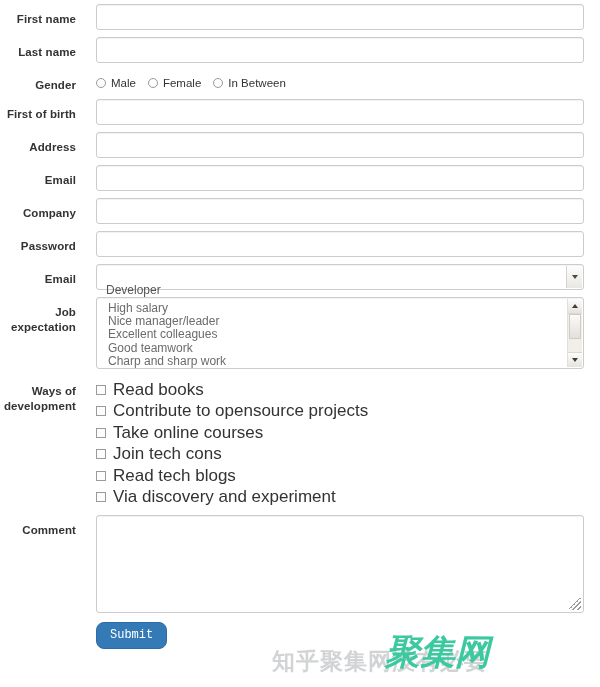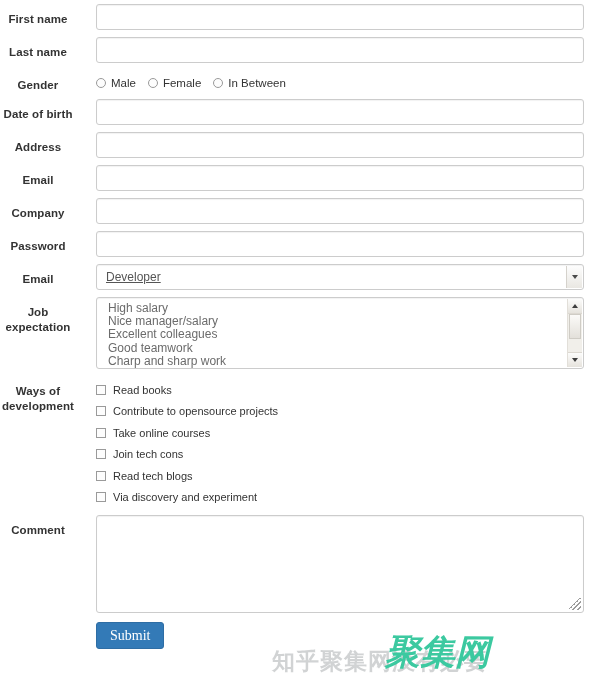--- a/index.html
+++ b/index.html
@@ -26,21 +26,21 @@
 
   .form-row {
     display: flex;
     align-items: flex-start;
     margin-bottom: 7px;
   }
 
   .label-col {
     width: 76px;
     flex: 0 0 76px;
-    text-align: center;
+    text-align: right;
     font-weight: bold;
     font-size: 11.5px;
     color: #333333;
     line-height: 14px;
     padding-top: 8px;
     padding-right: 0;
     box-sizing: border-box;
     letter-spacing: 0.1px;
   }
   .label-col.two-line {
@@ -101,24 +101,23 @@
     height: 26px;
     border: 1px solid #cccccc;
     border-radius: 3px;
     background: #ffffff;
     box-sizing: border-box;
     box-shadow: inset 0 1px 1px rgba(0,0,0,0.055);
   }
   .select-value {
     position: absolute;
     left: 9px;
-    top: 5px;
+    top: 18px;
     font-size: 12px;
     color: #555555;
-    text-decoration: underline;
   }
   .select-btn {
     position: absolute;
     right: 1px;
     top: 1px;
     width: 16px;
     height: 22px;
     background: linear-gradient(#fdfdfd, #e9e7e2);
     border-left: 1px solid #d5d2cc;
     display: flex;
@@ -213,21 +212,21 @@
     width: 10px;
     height: 10px;
     border: 1px solid #9a9a9a;
     background: #fdfdfd;
     display: inline-block;
     margin-right: 7px;
     box-sizing: border-box;
     flex: 0 0 10px;
   }
   .check-label {
-    font-size: 11px;
+    font-size: 17px;
     color: #333333;
     white-space: nowrap;
   }
 
   .textarea-wrap {
     position: relative;
     width: 100%;
     height: 98px;
     border: 1px solid #cccccc;
     border-radius: 3px;
@@ -248,24 +247,24 @@
   }
 
   .submit-row {
     display: flex;
     margin-top: 9px;
   }
   .submit-btn {
     margin-left: 96px;
     background: #337ab7;
     border: 1px solid #2e6da4;
-    border-radius: 3px;
+    border-radius: 8px;
     color: #ffffff;
-    font-family: Liberation Serif, serif;
-    font-size: 14px;
+    font-family: Liberation Mono, monospace;
+    font-size: 12px;
     padding: 6px 13px;
     line-height: 13px;
     cursor: pointer;
   }
 
   .watermark {
     position: absolute;
     left: 0;
     top: 0;
     width: 496px;
@@ -327,21 +326,21 @@
         </label>
         <label class="radio-item">
           <span class="radio-dot"></span>
           <span class="radio-label">In Between</span>
         </label>
       </div>
     </div>
   </div>
 
   <div class="form-row">
-    <div class="label-col">Date of birth</div>
+    <div class="label-col">First of birth</div>
     <div class="field-col">
       <input class="txt" type="text" value="" placeholder="" style="">
     </div>
   </div>
 
   <div class="form-row">
     <div class="label-col">Address</div>
     <div class="field-col">
       <input class="txt" type="text" value="" placeholder="" style="">
     </div>
@@ -382,21 +381,21 @@
 
   <div class="form-row">
     <div class="label-col two-line">
       <span>Job</span><br>
       <span>expectation</span>
     </div>
     <div class="field-col">
       <div class="listbox">
         <div class="listbox-items">
           <div class="listbox-item">High salary</div>
-          <div class="listbox-item">Nice manager/salary</div>
+          <div class="listbox-item">Nice manager/leader</div>
           <div class="listbox-item">Excellent colleagues</div>
           <div class="listbox-item">Good teamwork</div>
           <div class="listbox-item">Charp and sharp work</div>
         </div>
         <div class="lb-scroll">
           <div class="lb-arrow up">
             <span class="tri-up"></span>
           </div>
           <div class="lb-thumb"></div>
           <div class="lb-arrow down">

